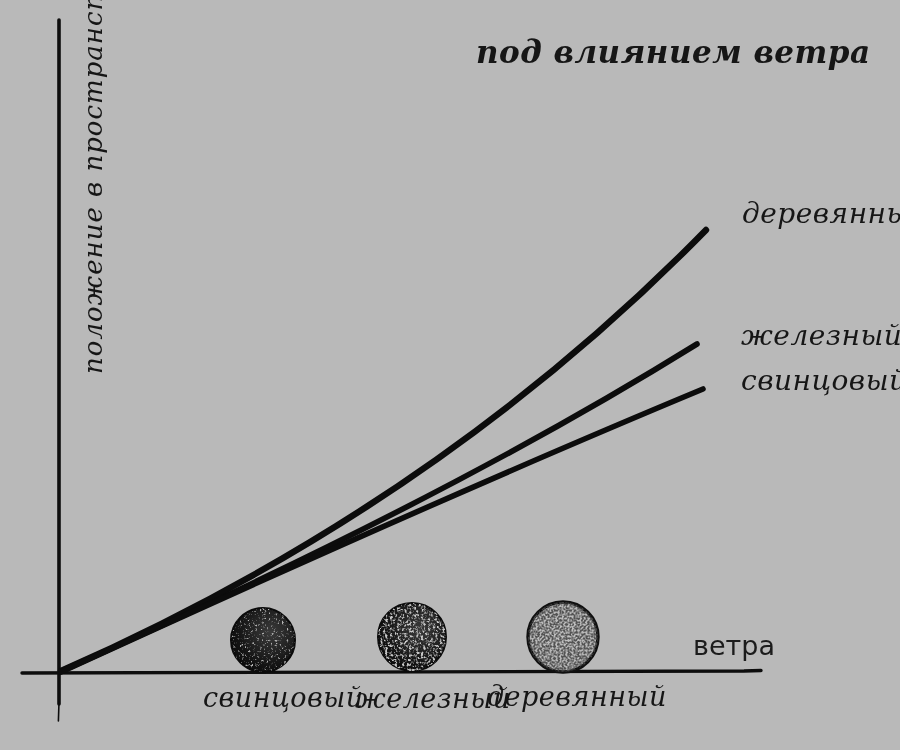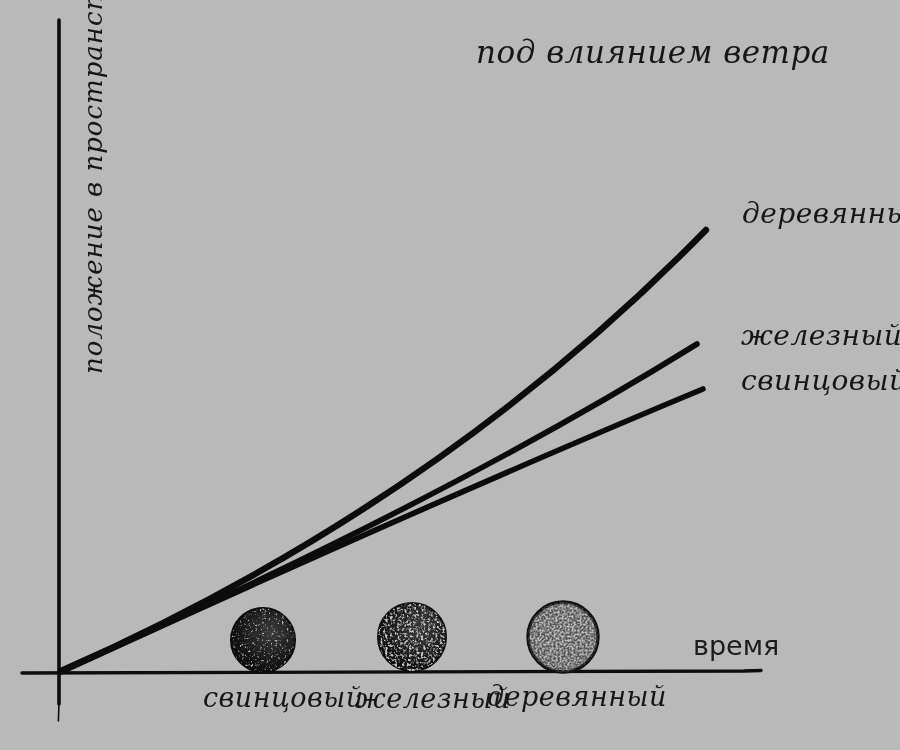--- a/index.html
+++ b/index.html
@@ -12,21 +12,21 @@
   }
   svg.plot{position:absolute;left:0;top:0;width:900px;height:750px;}
   .hand{
     position:absolute;
     font-family:"DejaVu Serif", serif;
     font-style:italic;
     color:#161616;
     white-space:nowrap;
     letter-spacing:0.5px;
   }
-  .title{left:476px;top:34px;font-size:31px;}
+  .title{left:476px;top:34px;font-size:31px;font-weight:bold;}
   .ylabel{
     left:78px;top:374px;
     transform:rotate(-90deg);
     transform-origin:0 0;
     font-size:26px;
     letter-spacing:1px;
   }
   .xlabel{
     position:absolute;
     left:693px;top:630px;
@@ -96,21 +96,21 @@
     <g>
       <circle fill="url(#gLight)" stroke="#101010" stroke-width="3.4" cx="563" cy="637" r="35"></circle>
       <circle fill="#1a1a1a" filter="url(#fSpeckleDark)" opacity="0.92" cx="563" cy="637" r="35"></circle>
     </g>
   </svg>
 
   <div class="hand title">под влиянием ветра</div>
 
   <div class="hand ylabel">положение в пространстве</div>
 
-  <div class="xlabel">время</div>
+  <div class="xlabel">ветра</div>
 
   <div class="hand lbl-line-wooden">деревянный</div>
   <div class="hand lbl-line-iron">железный</div>
   <div class="hand lbl-line-lead">свинцовый</div>
 
   <div class="hand lbl-ball-lead">свинцовый</div>
   <div class="hand lbl-ball-iron">железный</div>
   <div class="hand lbl-ball-wooden">деревянный</div>
 
 </div>

